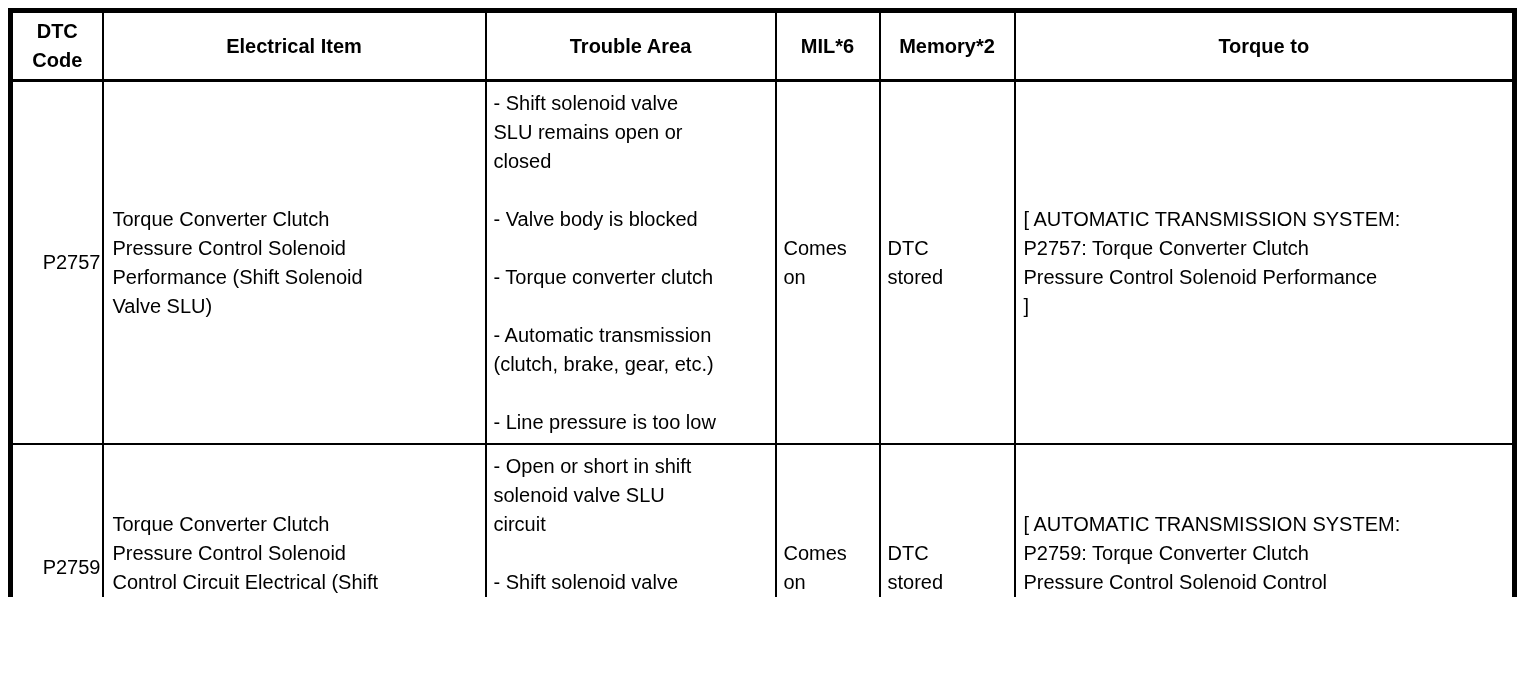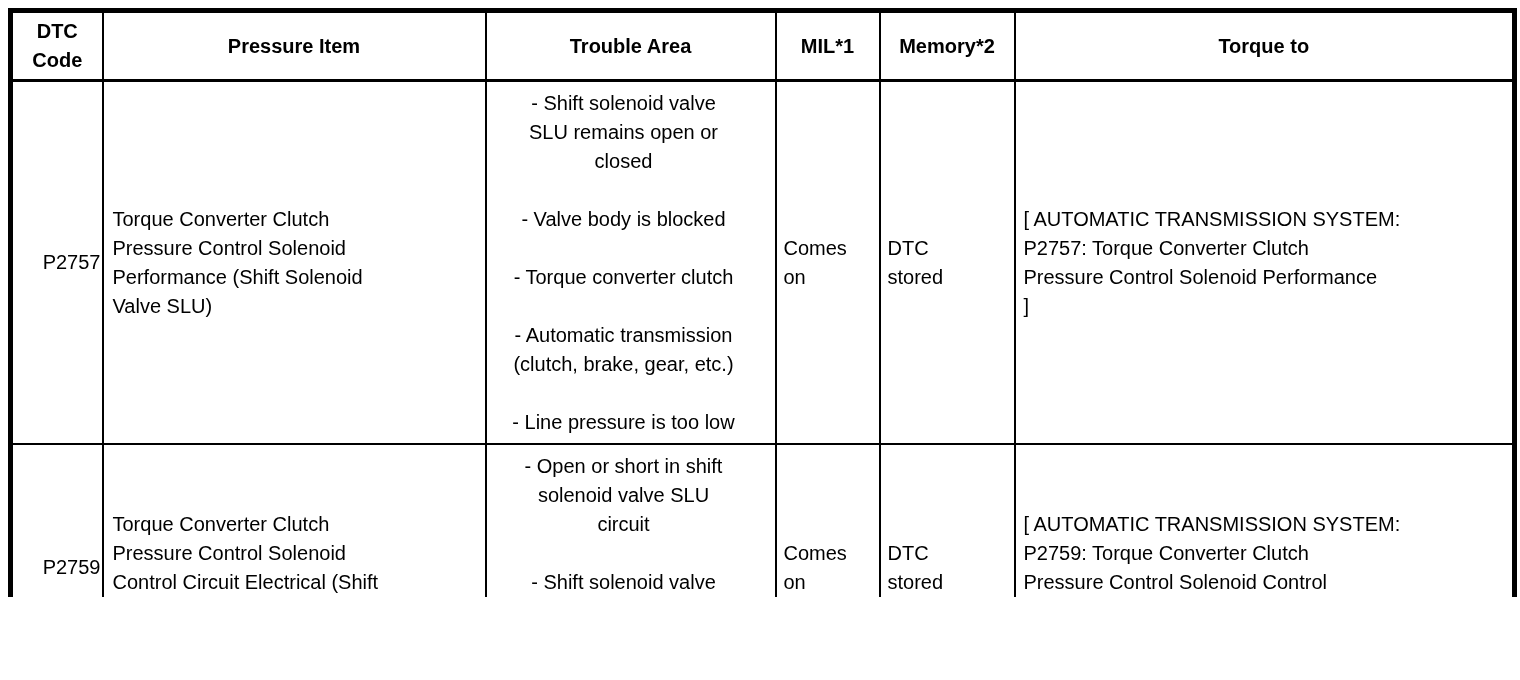--- a/index.html
+++ b/index.html
@@ -56,21 +56,21 @@
     padding-left: 5px;
   }
   td.cell-detect {
     vertical-align: middle;
     text-align: left;
     padding-left: 9px;
     padding-right: 4px;
   }
   td.cell-trouble {
     vertical-align: top;
-    text-align: center;
+    text-align: left;
     padding: 7px 21px 6px 7px;
     border-radius: 25px;
   }
   td.cell-mil,
   td.cell-memory {
     vertical-align: middle;
     text-align: left;
     padding-left: 7px;
   }
   td.cell-refer {
@@ -91,23 +91,23 @@
       <col class="c-detect">
       <col class="c-trouble">
       <col class="c-mil">
       <col class="c-memory">
       <col class="c-refer">
     </colgroup>
     <thead>
       <tr>
         <th>DTC
 Code</th>
-        <th>Pressure Item</th>
+        <th>Electrical Item</th>
         <th>Trouble Area</th>
-        <th>MIL*1</th>
+        <th>MIL*6</th>
         <th>Memory*2</th>
         <th>Torque to</th>
       </tr>
     </thead>
     <tbody>
       <tr class="row-p2757">
         <td class="cell-code">P2757</td>
         <td class="cell-detect">Torque Converter Clutch
 Pressure Control Solenoid
 Performance (Shift Solenoid

